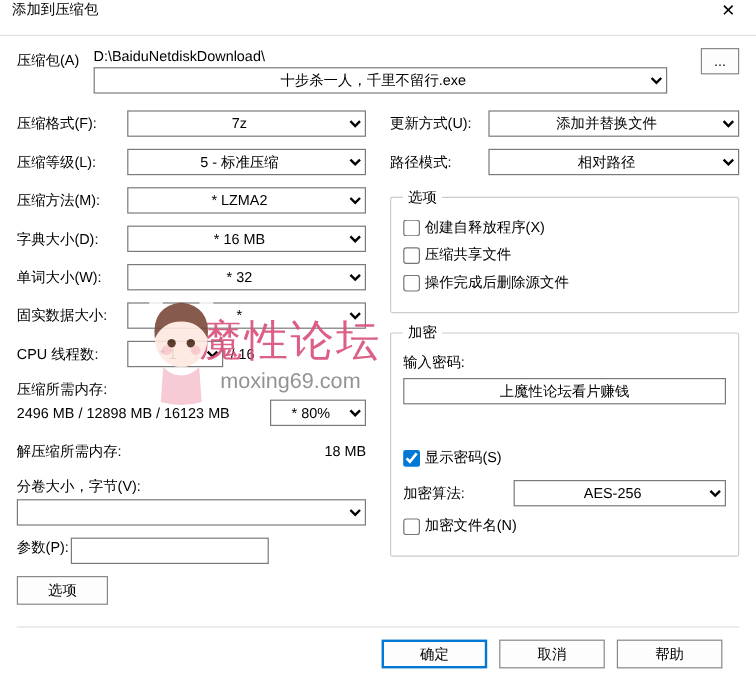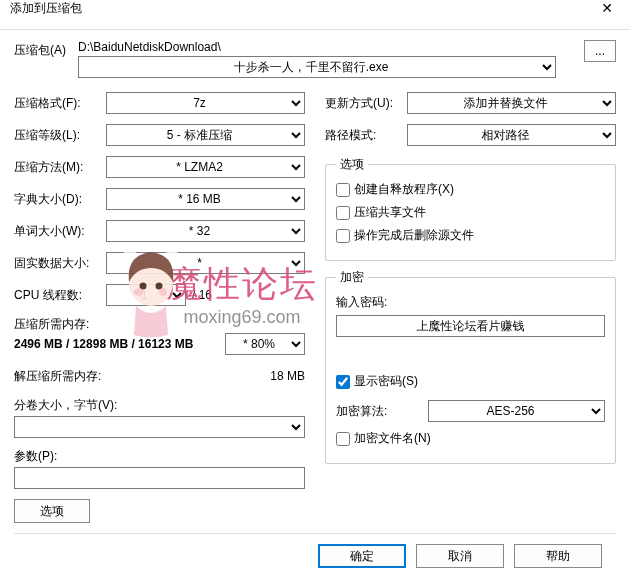--- a/index.html
+++ b/index.html
@@ -107,35 +107,35 @@
       <div class="form-row">
         <div class="form-label">CPU 线程数:</div>
         <div class="half-ctl">
           <select><option>* 1</option></select>
           <span>/ 16</span>
         </div>
       </div>
 
       <div class="form-row" style="flex-wrap:wrap;">
         <div class="form-label" style="width:100%;">压缩所需内存:</div>
-        <div class="mem-text" style="flex:1;font-weight:bold;">2496 MB / 12898 MB / 16123 MB</div>
+        <div class="mem-text" style="flex:1;">2496 MB / 12898 MB / 16123 MB</div>
         <div style="width:80px;"><select style="width:100%;"><option>* 80%</option></select></div>
       </div>
 
       <div class="form-row">
         <div class="form-label" style="width:120px;">解压缩所需内存:</div>
         <div style="flex:1;text-align:right;">18 MB</div>
       </div>
 
       <div class="form-row" style="flex-direction:column;align-items:stretch;gap:2px;">
         <div>分卷大小，字节(V):</div>
         <select style="width:100%;"><option></option></select>
       </div>
 
-      <div class="form-row" style="flex-direction:column;align-items:stretch;gap:2px;">
+      <div class="form-row" style="align-items:stretch;gap:2px;">
         <div>参数(P):</div>
         <input type="text" style="">
       </div>
 
       <div class="form-row opt-btn-row">
         <button class="opt-btn">选项</button>
       </div>
 
     </div>
 

